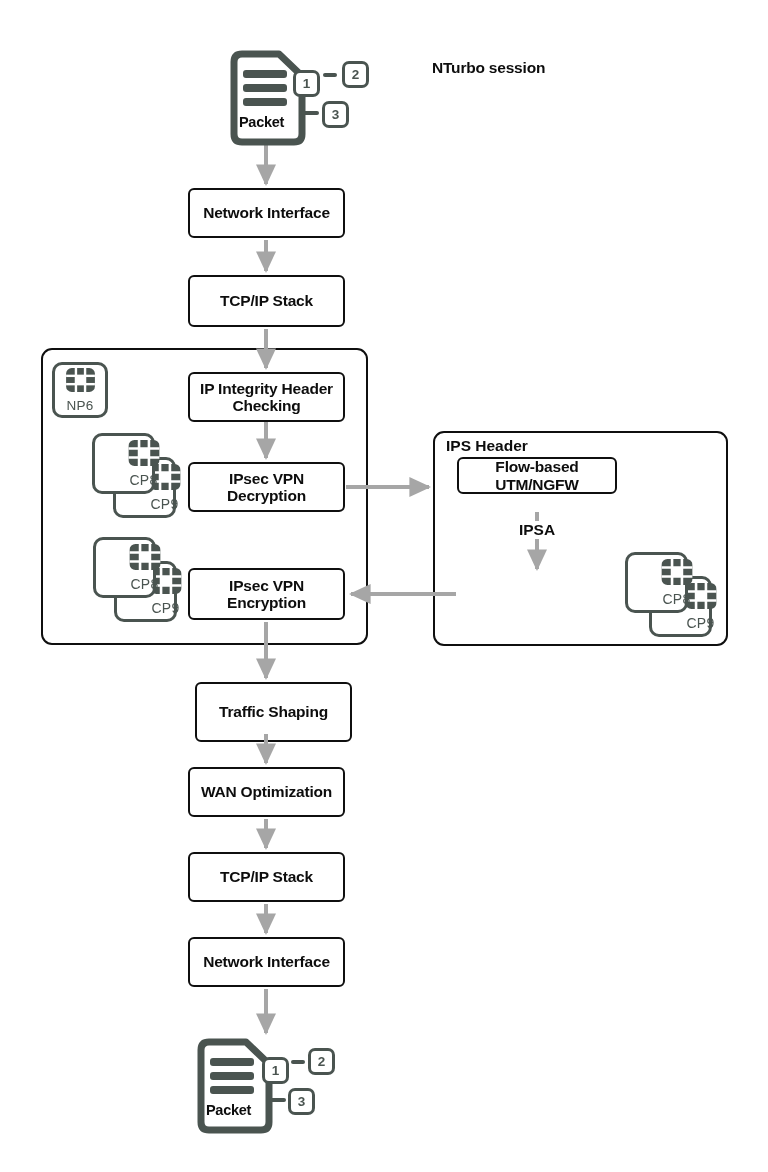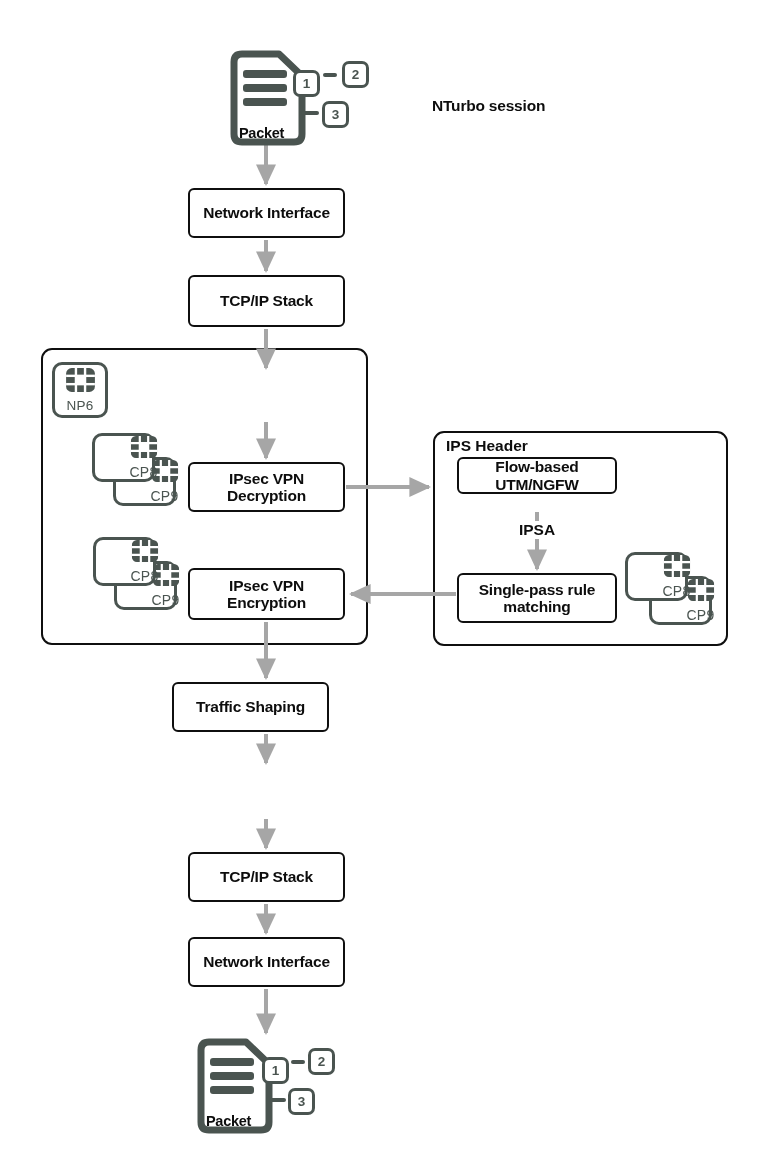--- a/index.html
+++ b/index.html
@@ -1,44 +1,44 @@
 <!DOCTYPE html>
 <html><head>
 <meta charset="utf-8">
 <style>
   :root{ --slate:#4a5450; --arrow:#a6a6a6; --ink:#0d0d0d; }
   html,body{margin:0;padding:0;background:#fff;}
   .canvas *{box-sizing:border-box;}
   .canvas{position:relative;width:768px;height:1172px;background:#fff;
           font-family:"Liberation Sans",sans-serif;overflow:hidden;}
 
-  .title{position:absolute;left:432px;top:59px;font-weight:bold;font-size:15.5px;color:var(--ink);letter-spacing:-0.2px;margin-top:38px;}
+  .title{position:absolute;left:432px;top:59px;font-weight:bold;font-size:15.5px;color:var(--ink);letter-spacing:-0.2px;}
 
   .group{position:absolute;border:2.5px solid #0f0f0f;border-radius:11px;background:#fff;}
   .group-title{position:absolute;left:11px;top:4px;font-weight:bold;font-size:15.5px;color:var(--ink);}
 
   .fbox{position:absolute;width:157px;background:#fff;border:2.5px solid #0f0f0f;border-radius:6px;
         display:flex;align-items:center;justify-content:center;text-align:center;
         font-weight:bold;font-size:15.5px;color:var(--ink);white-space:pre-line;line-height:1.12;letter-spacing:-0.2px;}
 
   .arrows{position:absolute;left:0;top:0;pointer-events:none;}
 
   .chip{position:absolute;background:#fff;border:3.5px solid var(--slate);border-radius:10px;
         display:flex;flex-direction:column;align-items:center;justify-content:center;gap:7px;}
-  .chip.cp{width:63px;height:49px;padding-left:40px;}
+  .chip.cp{width:63px;height:61px;padding-left:40px;}
   .chip.np{width:56px;height:56px;}
   .chip svg{color:var(--slate);}
   .chip.cp svg{width:32px;height:26px;}
   .chip.np svg{width:29px;height:24px;}
   .chip-label{font-size:14px;color:var(--slate);letter-spacing:0.3px;line-height:1;}
   .chip.np .chip-label{font-size:13.5px;}
 
   .packet{position:absolute;}
   .doc-svg{position:absolute;left:0;top:0;}
-  .packet-label{position:absolute;left:9px;top:64px;font-weight:bold;font-size:14.5px;color:var(--ink);letter-spacing:-0.3px;margin-top:11px;}
+  .packet-label{position:absolute;left:9px;top:64px;font-weight:bold;font-size:14.5px;color:var(--ink);letter-spacing:-0.3px;}
   .tag{position:absolute;width:27px;height:27px;background:#fff;border:3.5px solid var(--slate);border-radius:7px;
        display:flex;align-items:center;justify-content:center;font-weight:bold;font-size:13.5px;color:var(--slate);}
   .dash{position:absolute;height:4px;background:var(--slate);border-radius:2px;}
 
   .ipsa{position:absolute;left:505px;top:521px;width:64px;background:#fff;text-align:center;
         font-weight:bold;font-size:15.5px;color:var(--ink);}
 </style>
 </head>
 <body>
 
@@ -58,32 +58,33 @@
     </defs>
   </svg>
 
   <div class="group" style="left:41px;top:348px;width:327px;height:297px"></div>
   <div class="group" style="left:433px;top:431px;width:295px;height:215px">
     <div class="group-title">IPS Header</div>
   </div>
 
   <div class="fbox" style="left:188px;top:188px;height:50px">Network Interface</div>
   <div class="fbox" style="left:188px;top:275px;height:52px">TCP/IP Stack</div>
+  <div class="fbox" style="left:188px;top:372px;height:50px">IP Integrity Header
+Checking</div>
   <div class="fbox" style="left:188px;top:462px;height:50px">IPsec VPN
 Decryption</div>
   <div class="fbox" style="left:188px;top:568px;height:52px">IPsec VPN
 Encryption</div>
-  <div class="fbox" style="left:172px;top:682px;height:50px">Traffic Shaping</div>
+  <div class="fbox" style="left:195px;top:682px;height:60px">Traffic Shaping</div>
+  <div class="fbox" style="left:188px;top:767px;height:50px">WAN Optimization</div>
   <div class="fbox" style="left:188px;top:852px;height:50px">TCP/IP Stack</div>
   <div class="fbox" style="left:188px;top:937px;height:50px">Network Interface</div>
 
   <div class="fbox" style="left:457px;top:457px;width:160px;height:37px">Flow-based
 UTM/NGFW</div>
-  <div class="fbox" style="left:457px;top:573px;width:160px;height:50px">Single-pass rule
-matching</div>
 
   <svg class="arrows" width="768" height="1172" viewBox="0 0 768 1172">
     <defs>
       <marker id="ah" markerWidth="5.4" markerHeight="5" refX="4.9" refY="2.5" orient="auto">
         <path d="M0 0 L5.4 2.5 L0 5 Z" fill="#a6a6a6"></path>
       </marker>
     </defs>
     <g stroke="#a6a6a6" stroke-width="4">
       <line x1="266" y1="144" x2="266" y2="184" marker-end="url(#ah)"></line>
       <line x1="266" y1="240" x2="266" y2="271" marker-end="url(#ah)"></line>

